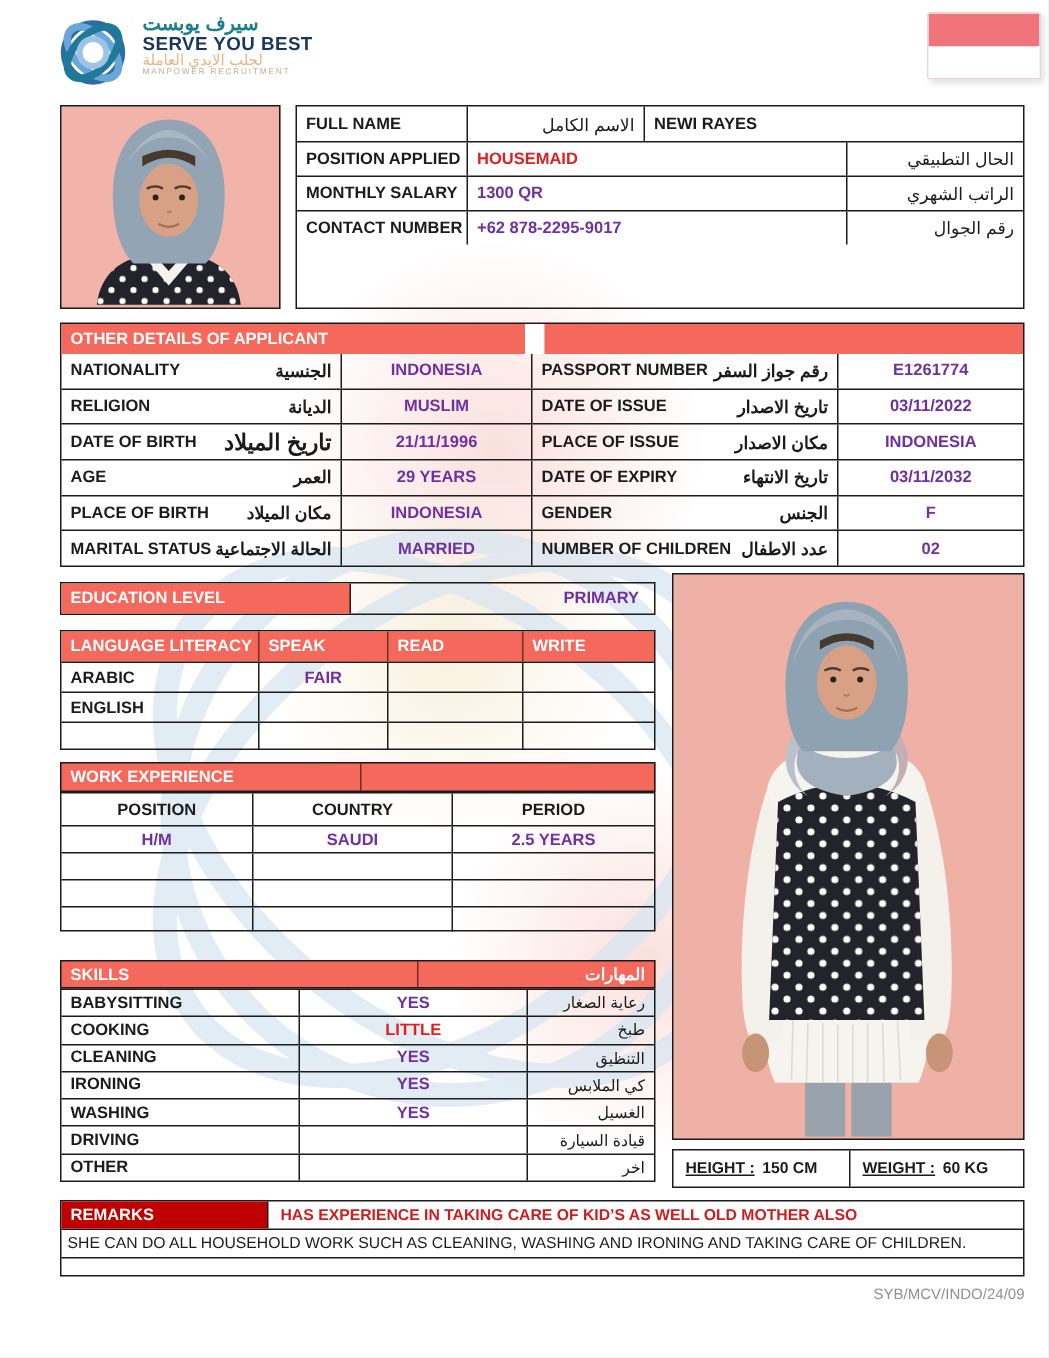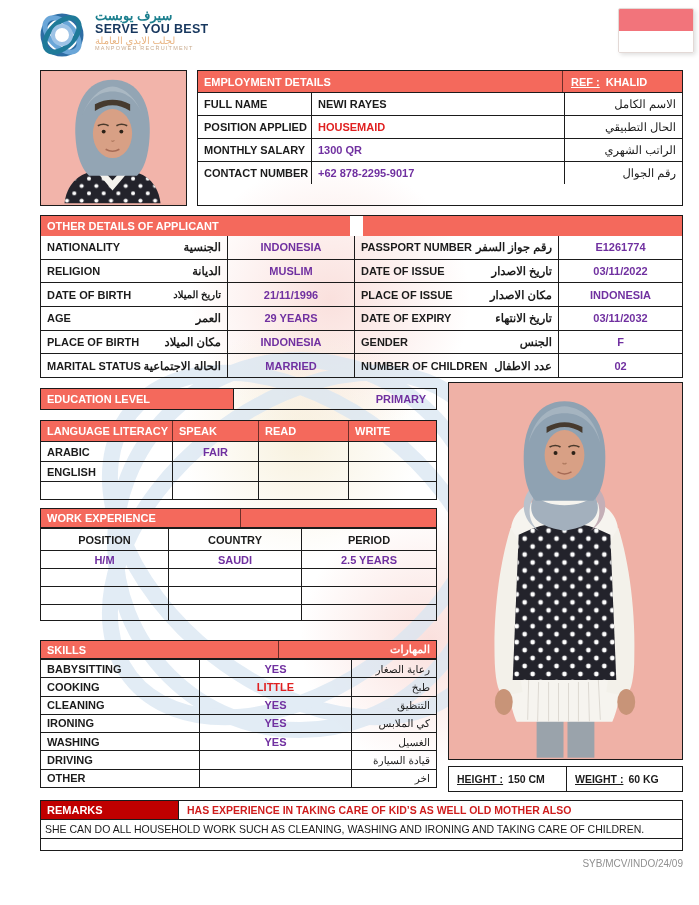--- a/index.html
+++ b/index.html
@@ -119,31 +119,24 @@
       <path d="M58,55 Q64,52 69,55" stroke="#4a3a2c" stroke-width="1.6" fill="none"></path>
       <path d="M77,55 Q82,52 88,55" stroke="#4a3a2c" stroke-width="1.6" fill="none"></path>
       <circle cx="64" cy="61" r="2" fill="#2c2218"></circle>
         <circle cx="82" cy="61" r="2" fill="#2c2218"></circle>
       <path d="M72,70 Q73,72 75,70" stroke="#b07b60" stroke-width="1.2" fill="none"></path>
       <path d="M66,79 Q73,83 80,79" stroke="#a express56a55" stroke-width="1.5" fill="none" style="stroke:#a56a55"></path>
     </svg>
   </div>
 
   <div class="content abs tbl" style="left:197px; top:70px; width:486px; height:136px;">
-    <div class="bar" style="height:21px;">
-      <span class="pl">EMPLOYMENT DETAILS</span>
-      <span style="margin-left:auto; width:120px; border-left:1px solid rgba(0,0,0,.55); height:100%; display:flex; align-items:center; padding-left:8px;">
-        <span style="text-decoration:underline;">REF :</span>
-        <span style="margin-left:6px;">KHALID</span>
-      </span>
-    </div>
     <div class="row" style="height:23px;">
       <div class="cell b pl" style="width:113px;">FULL NAME</div>
+      <div class="cell rtl" style="flex:1;">الاسم الكامل</div>
       <div class="cell b pl" style="width: 253px; color: rgb(27, 27, 27);">NEWI RAYES</div>
-      <div class="cell rtl" style="flex:1;">الاسم الكامل</div>
     </div>
     <div class="row" style="height:23px;">
       <div class="cell b pl" style="width:113px;">POSITION APPLIED</div>
       <div class="cell b pl" style="width: 253px; color: rgb(224, 32, 32);">HOUSEMAID</div>
       <div class="cell rtl" style="flex:1;">الحال التطبيقي</div>
     </div>
     <div class="row" style="height:23px;">
       <div class="cell b pl" style="width:113px;">MONTHLY SALARY</div>
       <div class="cell b pl" style="width: 253px; color: rgb(112, 48, 160);">1300 QR</div>
       <div class="cell rtl" style="flex:1;">الراتب الشهري</div>
@@ -182,21 +175,21 @@
         <div class="cell b ctr purple" style="width:127px;">MUSLIM</div>
         <div class="cell b" style="width:204px; justify-content:space-between; padding:0 6px;">
             <span>DATE OF ISSUE</span>
             <span class="b" style="font-size:11.5px;">تاريخ الاصدار</span>
           </div>
         <div class="cell b ctr purple" style="flex:1;">03/11/2022</div>
       </div>
       <div class="row" style="flex:1;">
         <div class="cell b" style="width:186px; justify-content:space-between; padding:0 6px;">
             <span>DATE OF BIRTH</span>
-            <span class="b" style="font-size:10px;">تاريخ الميلاد</span>
+            <span class="b" style="font-size:15px;">تاريخ الميلاد</span>
           </div>
         <div class="cell b ctr purple" style="width:127px;">21/11/1996</div>
         <div class="cell b" style="width:204px; justify-content:space-between; padding:0 6px;">
             <span>PLACE OF ISSUE</span>
             <span class="b" style="font-size:11.5px;">مكان الاصدار</span>
           </div>
         <div class="cell b ctr purple" style="flex:1;">INDONESIA</div>
       </div>
       <div class="row" style="flex:1;">
         <div class="cell b" style="width:186px; justify-content:space-between; padding:0 6px;">

